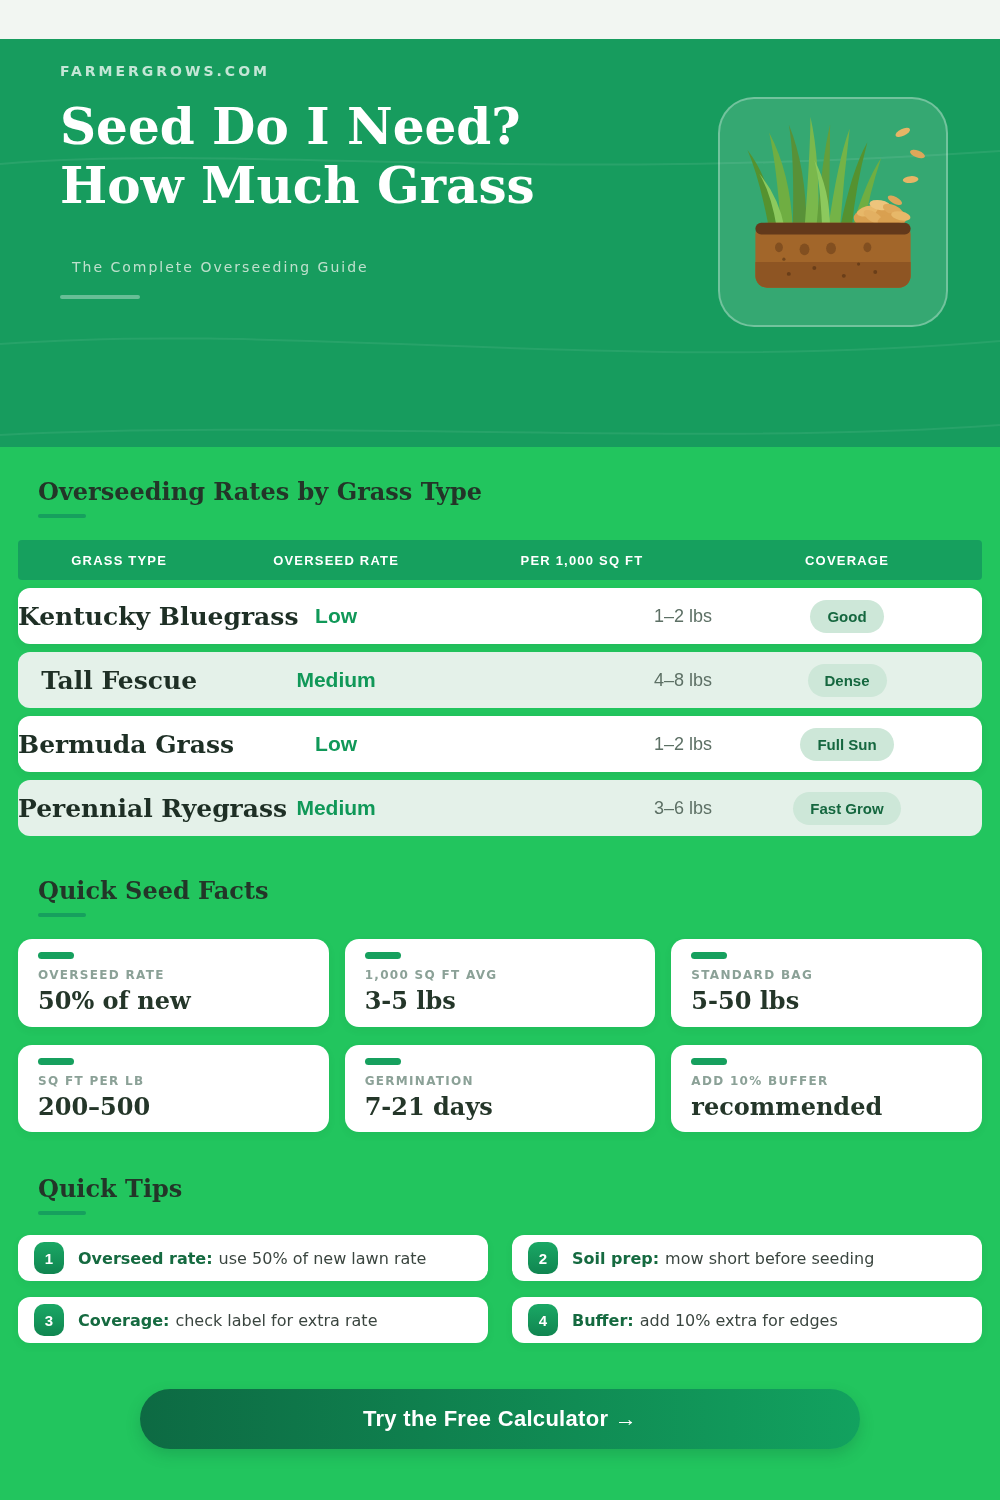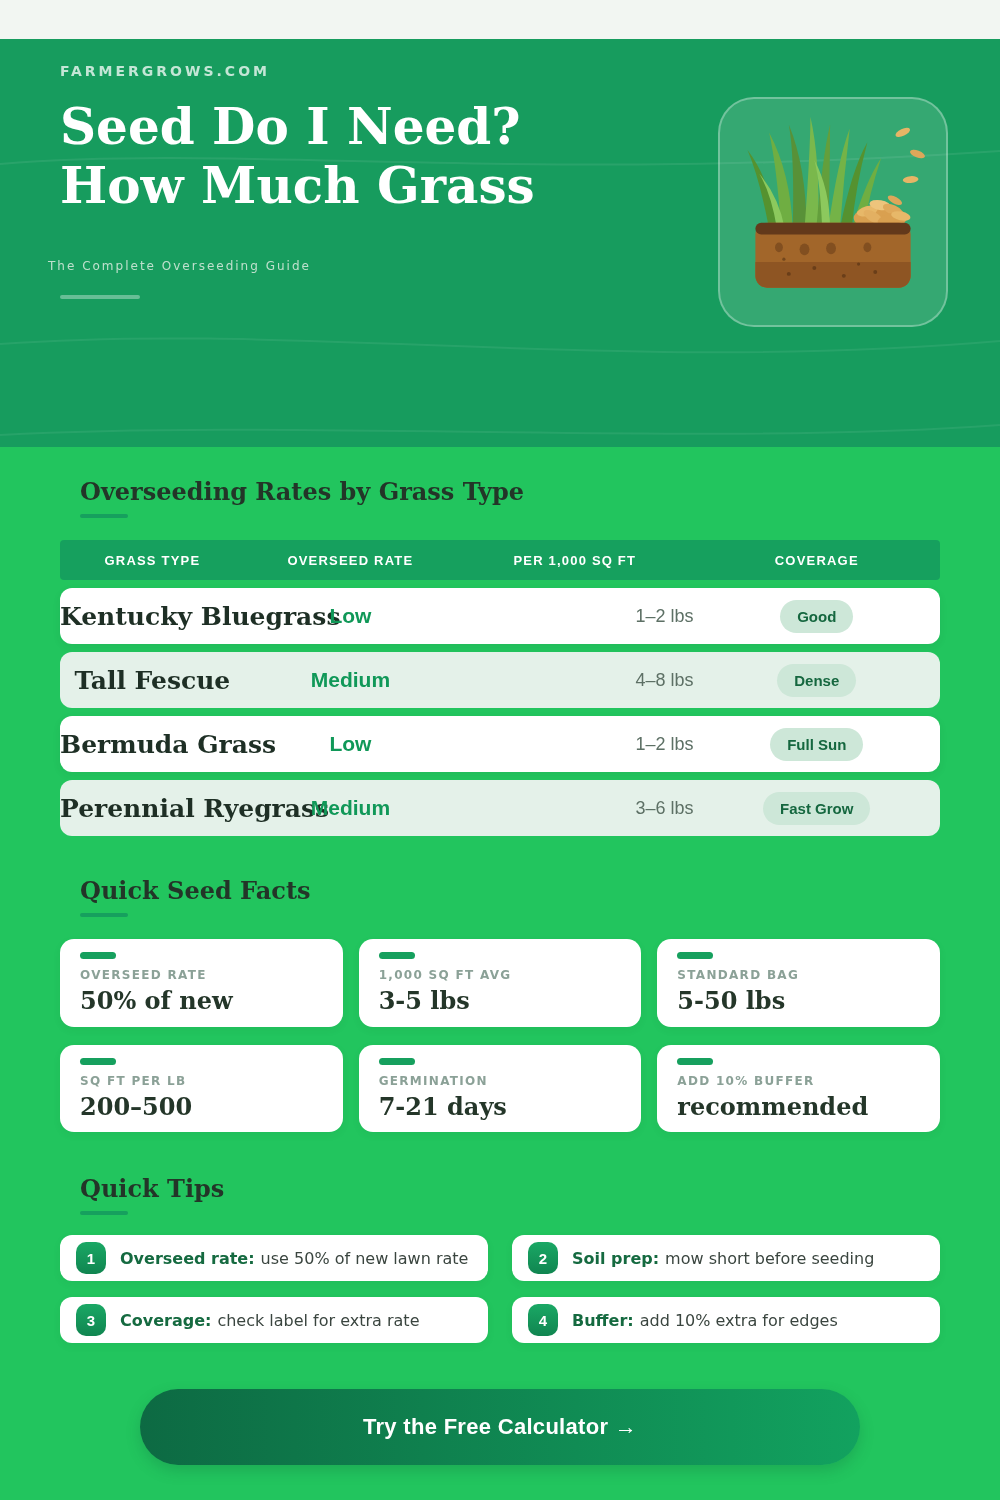--- a/index.html
+++ b/index.html
@@ -6,30 +6,30 @@
   html,body { width:1000px; background:#f2f6f2; font-family:"DejaVu Sans", sans-serif; }
   .page { position:relative; width:1000px; height:1500px; overflow:hidden; background:#22c55e;margin-top:39px; }
 
   
   .hero { position:relative; width:100%; height:408px; background:#179c5e; overflow:hidden; }
   .hero-waves { position:absolute; inset:0; pointer-events:none; }
   .brand { position:absolute; left:60px; top:24px; font-size:14px; font-weight:bold;
            letter-spacing:3px; color:rgba(255,255,255,0.75); }
   .title { position:absolute; left:60px; top:58px; font-family:"DejaVu Serif", serif;
            font-weight:bold; font-size:50px; line-height:1.18; color:#ffffff; }
-  .subtitle { position:absolute; left:48px; top:220px; font-size:12px; letter-spacing:2px;
+  .subtitle { position:absolute; left:72px; top:220px; font-size:14px; letter-spacing:2px;
               color:#bfe0cd; }
   .subtitle-bar { position:absolute; left:60px; top:256px; width:80px; height:4px;
                   border-radius:2px; background:rgba(255,255,255,0.35); }
   .illus-card { position:absolute; right:52px; top:58px; width:230px; height:230px;
                 border-radius:36px; background:rgba(255,255,255,0.13);
                 border:2px solid rgba(255,255,255,0.30); }
 
   
-  .content { position:relative; padding:0 60px; }
+  .content { position:relative; padding:0 18px; }
   .h2 { margin-left:20px; font-family:"DejaVu Serif", serif; font-weight:bold;
         font-size:24px; color:#233528; }
   .h2-bar { margin:8px 0 0 20px; width:48px; height:4px; border-radius:2px; background:#16a05e; }
 
   
   .sec-rates { padding-top:30px; }
   .tbl-head { margin-top:22px; height:40px; border-radius:4px; background:#16a05e;
               display:grid; grid-template-columns:21% 24% 27% 28%; align-items:center; }
   .tbl-head > div { text-align:center; color:#ffffff; font-family:"Liberation Sans", sans-serif;
                     font-weight:bold; font-size:13px; letter-spacing:1.2px; }
@@ -63,21 +63,21 @@
               display:flex; align-items:center; box-shadow:0 3px 9px rgba(25,60,40,0.06); }
   .tip-num { flex:0 0 auto; width:30px; height:32px; border-radius:10px;
              background:linear-gradient(180deg,#1aa865,#108550); color:#ffffff;
              font-family:"Liberation Sans", sans-serif; font-weight:bold; font-size:15px;
              display:flex; align-items:center; justify-content:center; margin-right:14px; }
   .tip-label { font-size:16px; font-weight:bold; color:#156a40; white-space:nowrap; }
   .tip-text  { font-size:16px; color:#3a453f; margin-left:6px; white-space:nowrap; }
 
   
   .cta-wrap { margin-top:46px; display:flex; justify-content:center; }
-  .cta { width:720px; height:76px; border:none; border-radius:999px; cursor:pointer;
+  .cta { width:720px; height:60px; border:none; border-radius:999px; cursor:pointer;
          background:linear-gradient(90deg,#0d6a43 0%, #12a25f 100%);
          color:#ffffff; font-family:"Liberation Sans", sans-serif; font-weight:bold;
          font-size:22px; letter-spacing:0.3px; box-shadow:0 6px 14px rgba(16,100,60,0.25); }
 </style>
 </head>
 <body>
 
 <div class="page">
 
   <div class="hero">

